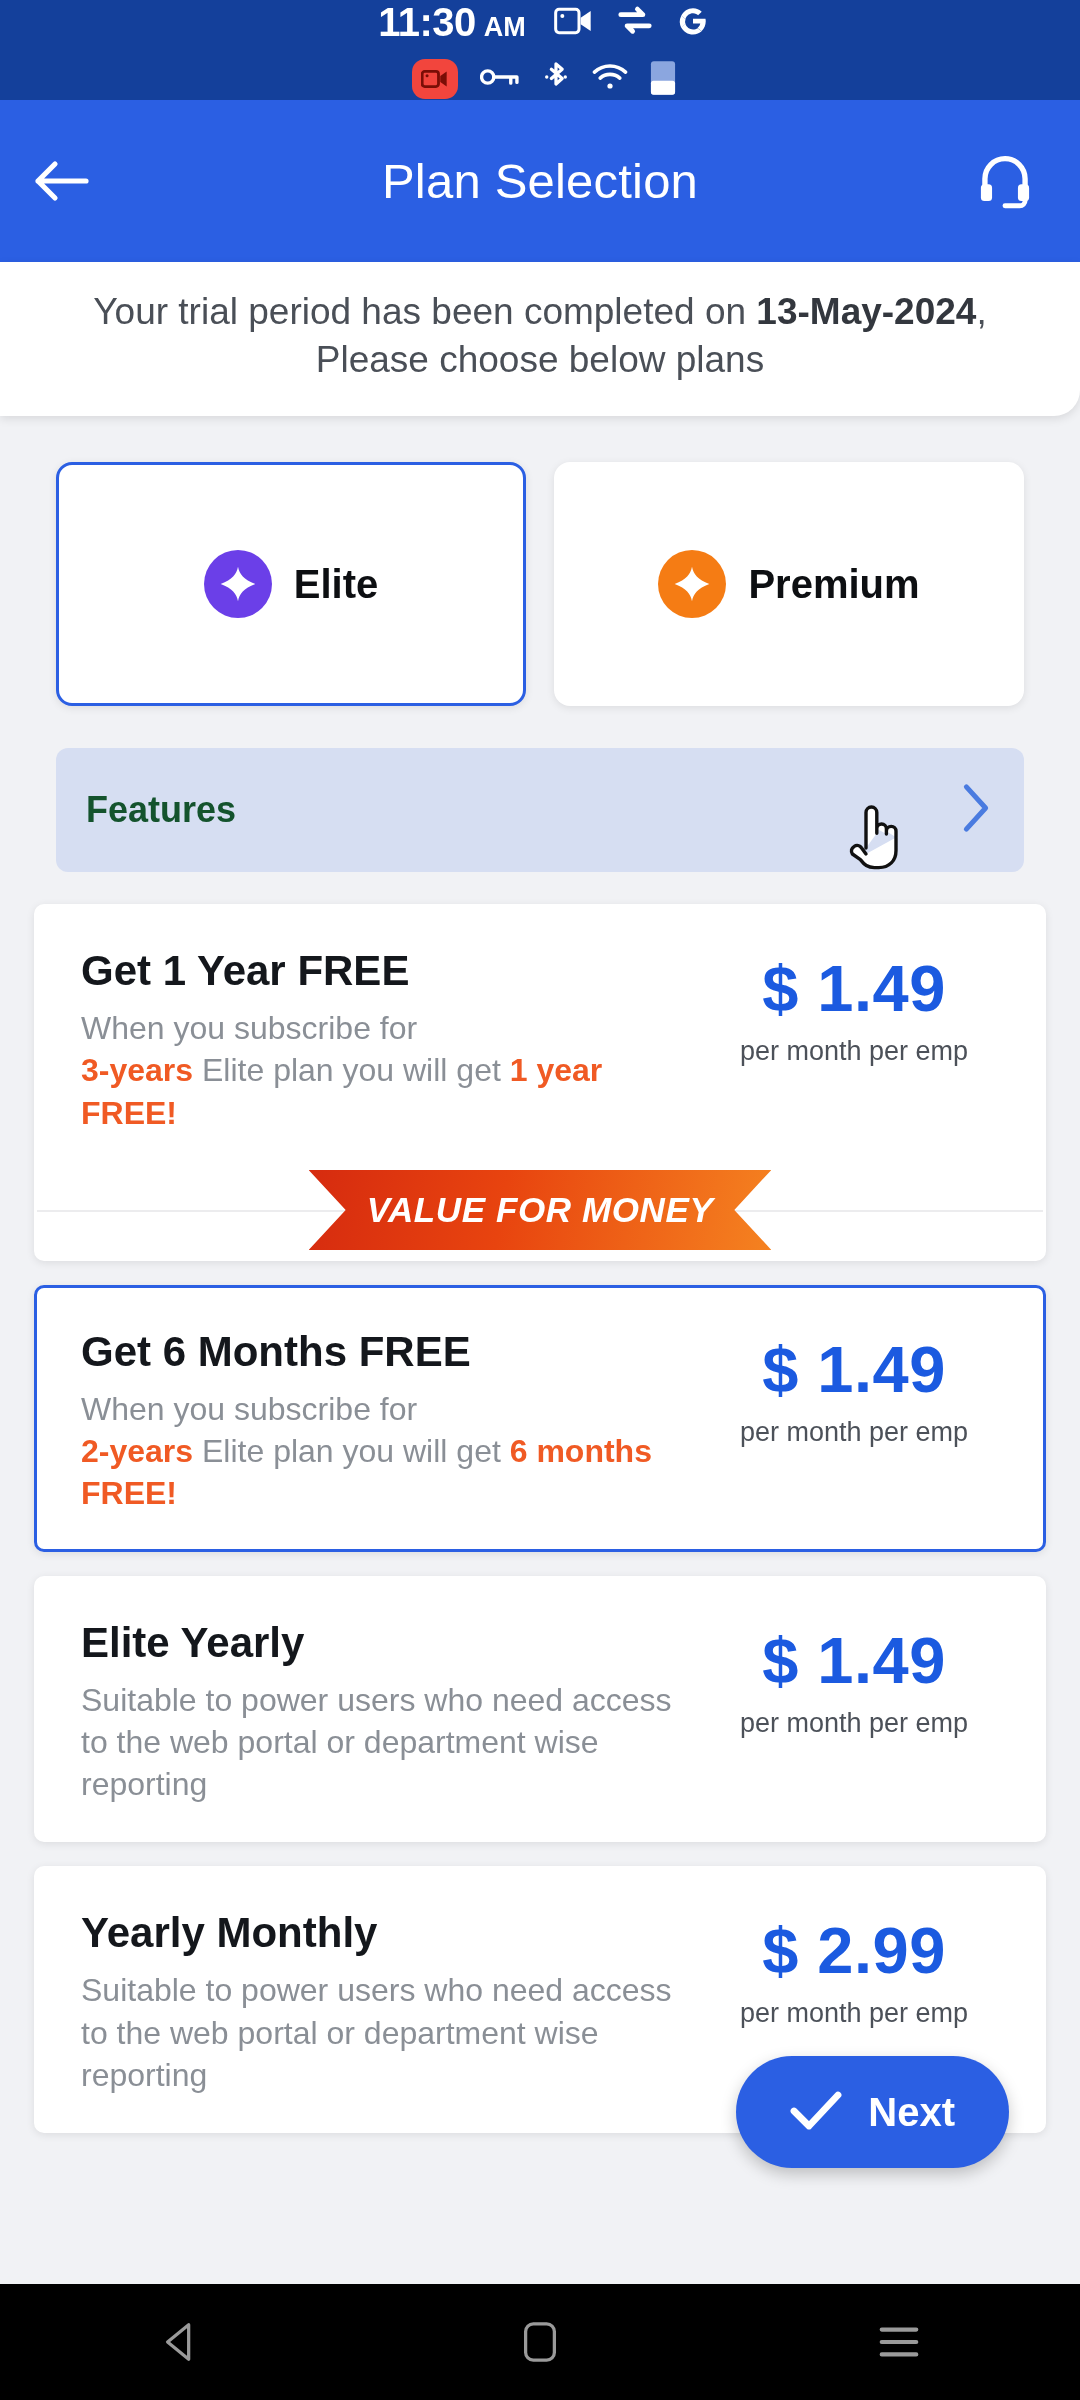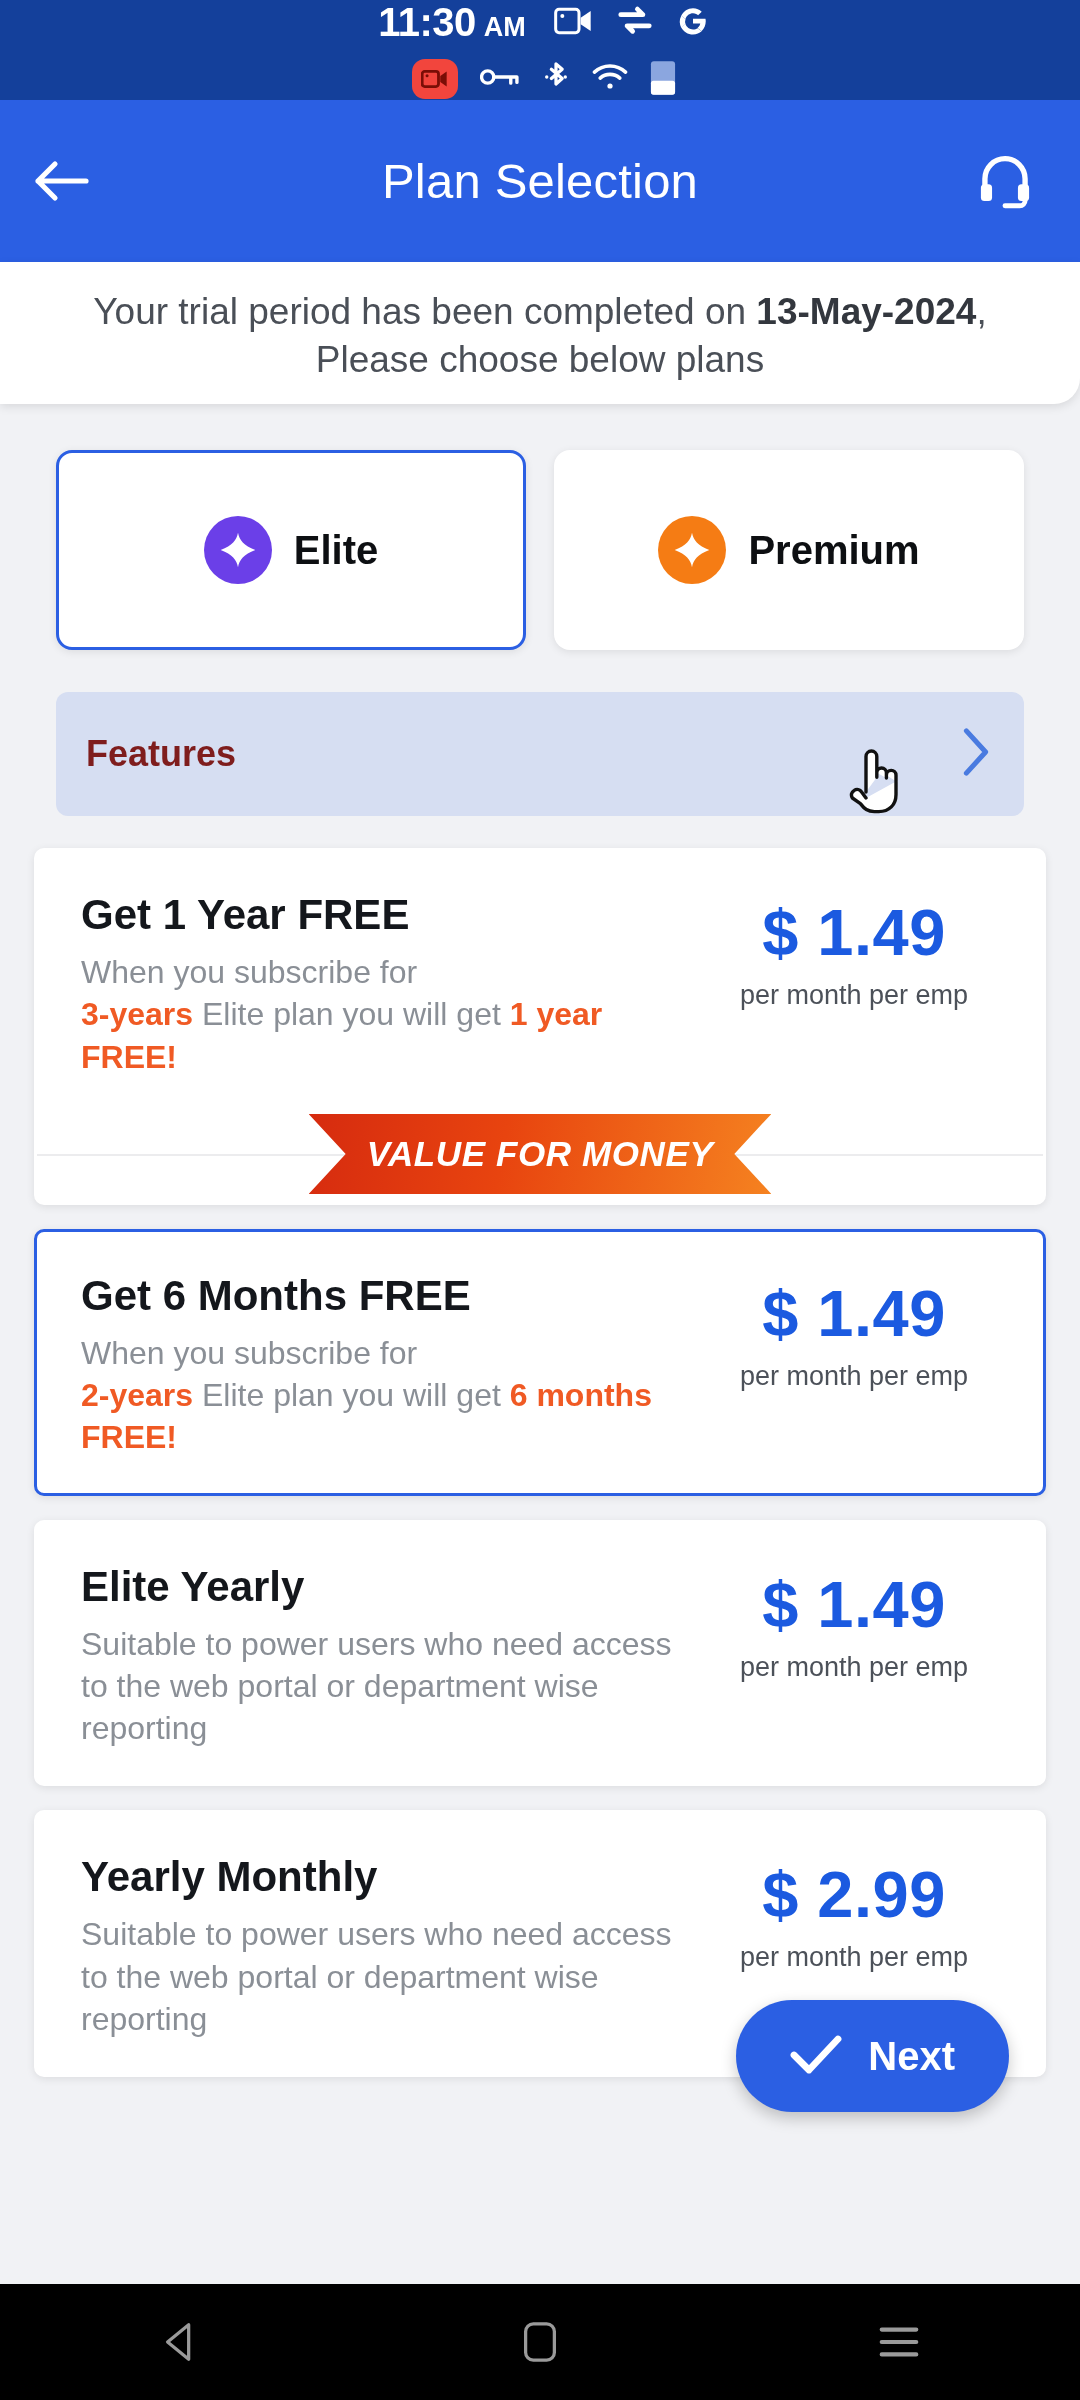--- a/index.html
+++ b/index.html
@@ -37,56 +37,56 @@
     position:absolute; left:0; right:0; text-align:center;
     font-size:49px; font-weight:400; letter-spacing:.2px;
     pointer-events:none;
   }
   .back-btn { position:relative; z-index:2; cursor:pointer; line-height:0; }
   .support-btn { position:absolute; right:46px; z-index:2; cursor:pointer; line-height:0; }
 
   
   .banner {
     background:#fff; border-radius:0 0 26px 0;
-    padding:26px 44px 20px 44px;
+    padding:26px 44px 32px 44px;
     box-shadow:0 3px 10px rgba(0,0,0,.10);
     position:relative; z-index:3;
   }
   .banner-text {
     font-size:37px; line-height:1.30; color:#4A4F57;
     text-align:center; font-weight:400;
   }
   .banner-text b { color:#33373E; font-weight:700; }
 
   
   .content { padding:0 0 0 0; }
 
   
   .tabs { display:flex; gap:28px; padding:46px 56px 0 56px; }
   .tab {
-    flex:1; height:200px; background:#fff; border-radius:16px;
+    flex:1; height:244px; background:#fff; border-radius:16px;
     display:flex; align-items:center; justify-content:center; gap:22px;
     cursor:pointer; border:3px solid transparent;
     box-shadow:0 2px 8px rgba(0,0,0,.09);
   }
   .tab.selected { border-color:#2B5FE3; }
   .tab-label { font-size:40px; font-weight:700; color:#0D0F12; }
   .badge { width:68px; height:68px; border-radius:50%;
            display:flex; align-items:center; justify-content:center; flex:0 0 auto; }
   .badge.elite { background:#6B3FE8; }
   .badge.premium { background:#F57C14; }
 
   
   .features {
     margin:42px 56px 0 56px; height:124px; background:#D6DEF2;
     border-radius:12px; display:flex; align-items:center;
     justify-content:space-between; padding:0 34px 0 30px; cursor:pointer;
     position:relative;
   }
-  .features-label { font-size:36px; font-weight:700; color:#7f1d1d; }
+  .features-label { font-size:36px; font-weight:700; color:#14532d; }
   .cursor-hand { position:absolute; right:116px; top:52px; pointer-events:none; }
 
   
   .cards { padding:32px 34px 0 34px; }
   .card {
     background:#fff; border-radius:10px; margin-bottom:24px;
     padding:40px 44px 34px 44px; position:relative;
     box-shadow:0 2px 8px rgba(0,0,0,.09);
     border:3px solid transparent; cursor:pointer;
   }

